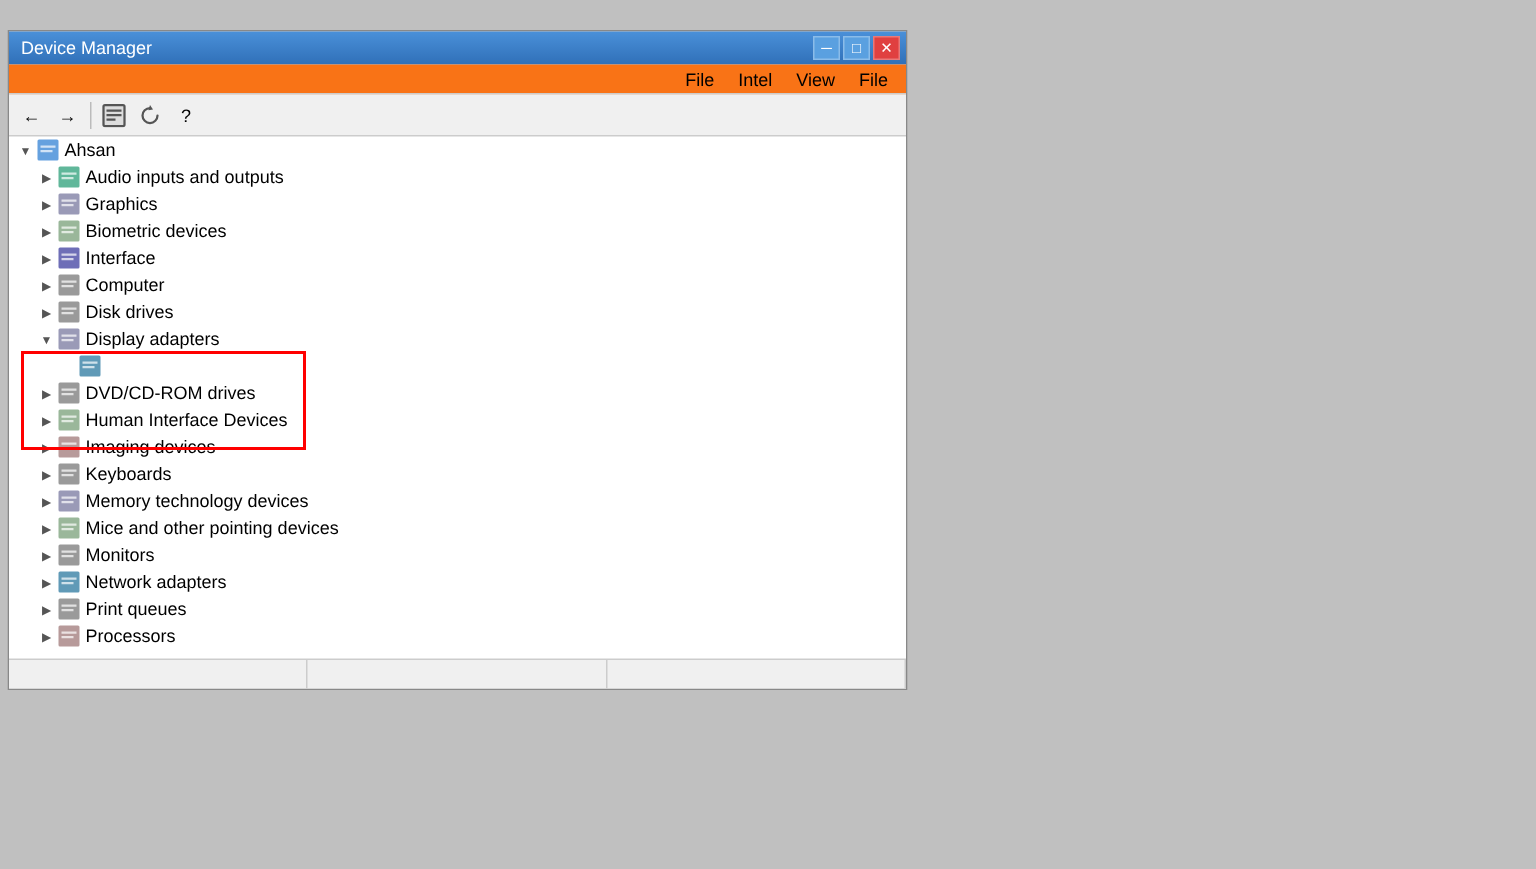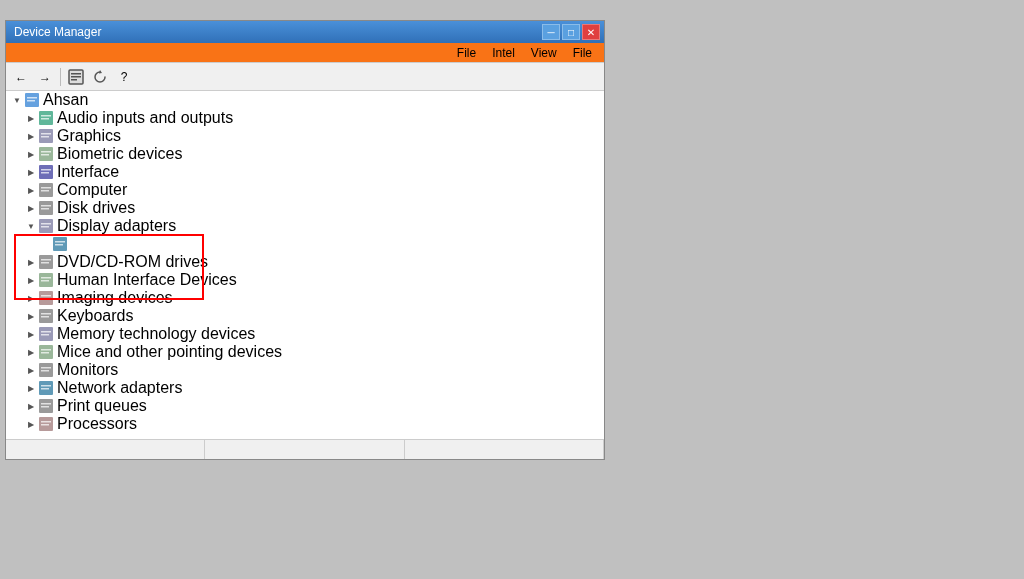--- a/index.html
+++ b/index.html
@@ -155,21 +155,21 @@
       width: 16px;
       height: 16px;
       display: inline-flex;
       align-items: center;
       justify-content: center;
       margin-right: 3px;
       flex-shrink: 0;
       font-size: 11px;
     }
     .node-label {
-      font-size: 16px;
+      font-size: 12px;
     }
 
     
     .highlight-box {
       position: absolute;
       border: 2px solid red;
       pointer-events: none;
       z-index: 10;
     }
 

